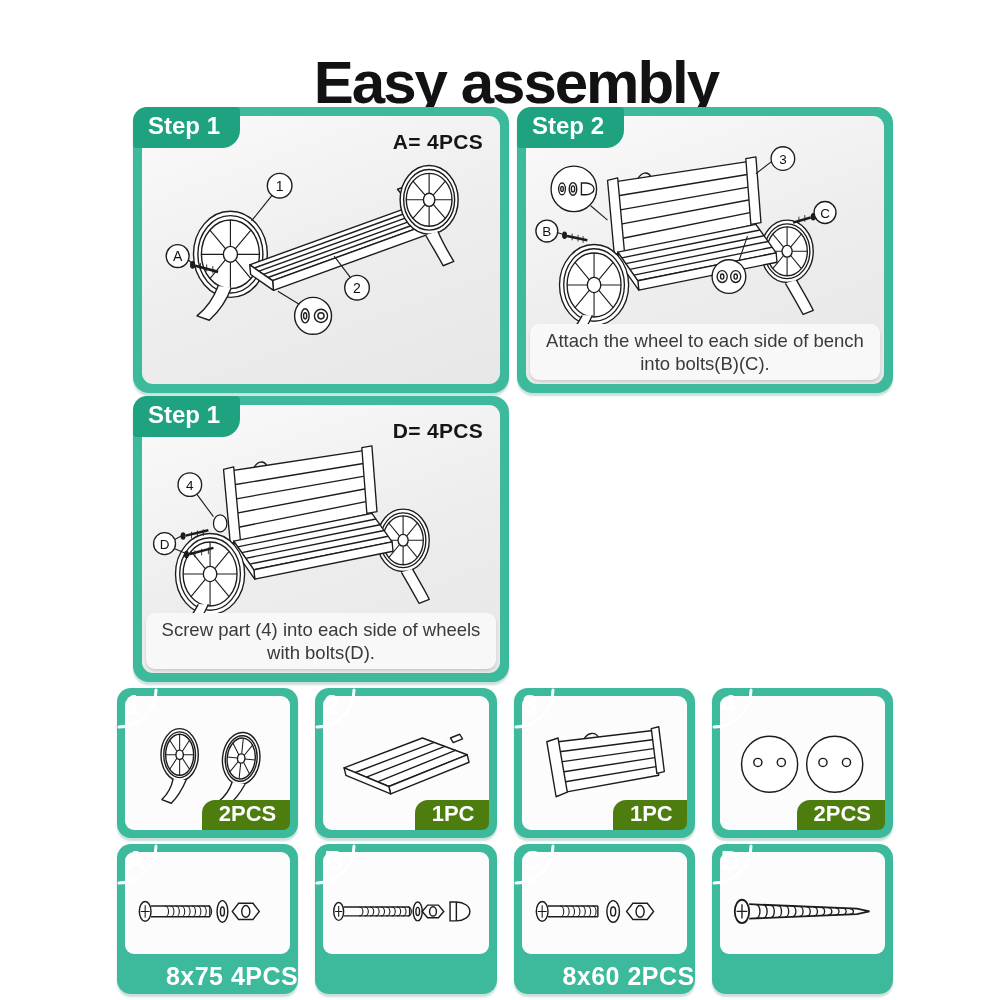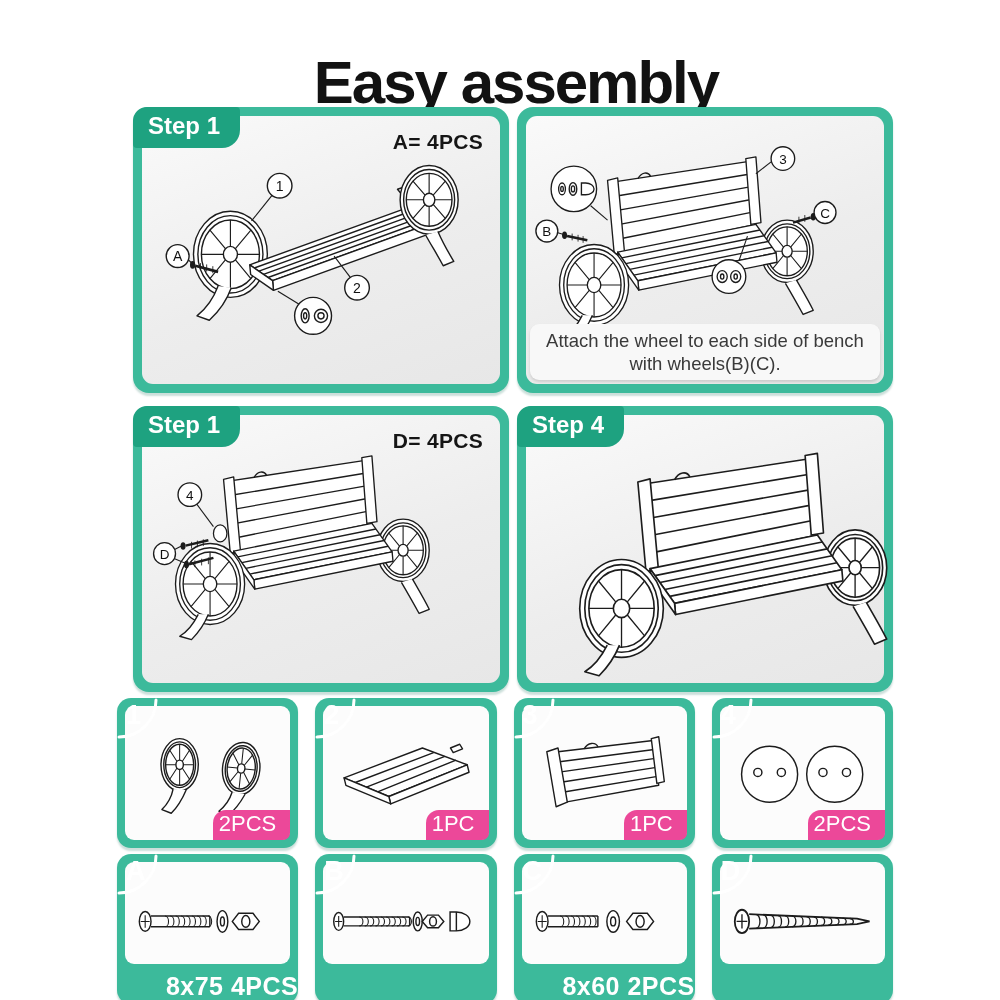--- a/index.html
+++ b/index.html
@@ -1,21 +1,21 @@
 <!DOCTYPE html>
 <html><head>
 <meta charset="utf-8">
 <style>
   html,body{margin:0;padding:0;background:#ffffff;}
   .page{position:relative;width:1000px;height:1000px;background:#fff;overflow:hidden;
         font-family:"Liberation Sans","DejaVu Sans",sans-serif;}
   .title{position:absolute;top:32px;left:0;width:100%;text-align:center;
          font-size:60px;font-weight:800;letter-spacing:-2px;color:#121212;margin:16px;}
   .content{position:absolute;left:117px;top:107px;width:776px;}
-  .steps-grid{display:grid;grid-template-columns:1fr 1fr;gap:13px 8px;padding-left:16px;}
+  .steps-grid{display:grid;grid-template-columns:1fr 1fr;gap:3px 8px;padding-left:16px;}
   .step{position:relative;height:286px;background:#3cba9b;border-radius:16px;
         box-shadow:0 3px 2px rgba(20,110,88,.22);}
   .step-inner{position:absolute;inset:9px;border-radius:11px;
         background:linear-gradient(160deg,#fafafa 0%,#ededed 55%,#e7e7e7 100%);}
   .step-tab{position:absolute;left:0;top:0;z-index:3;background:#1ea280;color:#fff;
         font-size:24px;font-weight:bold;padding:5px 20px 8px 15px;
         border-radius:14px 4px 18px 4px;}
   .pcs-note{position:absolute;right:17px;top:12px;z-index:3;text-align:left;
         font-size:21px;font-weight:600;color:#151515;line-height:1.3;letter-spacing:.3px;}
   .caption{position:absolute;left:4px;right:4px;bottom:4px;z-index:2;background:#f8f8f8;
@@ -24,22 +24,22 @@
         box-shadow:0 2px 3px rgba(0,0,0,.13);padding:5px 12px;}
   .illus{position:absolute;left:4px;right:4px;top:24px;height:204px;z-index:1;}
   .illus4{position:absolute;left:4px;right:4px;top:14px;height:250px;z-index:1;}
   .parts-grid{display:grid;grid-template-columns:repeat(4,1fr);gap:17px;margin-top:6px;}
   .part,.hw{position:relative;height:150px;background:#3cba9b;border-radius:14px;
         box-shadow:0 3px 2px rgba(20,110,88,.22);}
   .part-inner{position:absolute;inset:8px;background:#fcfcfc;border-radius:9px;}
   .hw-inner{position:absolute;left:8px;right:8px;top:8px;bottom:40px;background:#fcfcfc;border-radius:9px;}
   .badge{position:absolute;left:9px;top:2px;z-index:4;color:#fff;font-weight:bold;font-size:27px;}
   .badge-arc{position:absolute;left:0;top:0;z-index:3;}
-  .qty-tab{position:absolute;right:8px;bottom:8px;z-index:3;background:#ec4899;color:#fff;
-        font-weight:normal;font-size:22px;padding:1px 14px 3px 6px;border-radius:13px 0 7px 0;}
+  .qty-tab{position:absolute;right:8px;bottom:8px;z-index:3;background:#4d7c0f;color:#fff;
+        font-weight:bold;font-size:22px;padding:1px 14px 3px 17px;border-radius:13px 0 7px 0;}
   .hw-size{position:absolute;left:0;right:0;bottom:3px;z-index:3;text-align:right;color:#fff;
         font-weight:bold;font-size:25px;letter-spacing:.5px;}
   .part-illus{position:absolute;left:8px;right:8px;top:14px;bottom:32px;}
   .hw-illus{position:absolute;left:4px;right:4px;top:10px;bottom:4px;}
   svg text.co{font-family:"Liberation Sans","DejaVu Sans",sans-serif;font-size:16px;fill:#111;}
   .hidden-defs{position:absolute;width:0;height:0;overflow:hidden;}
 </style>
 </head>
 <body>
 
@@ -157,20 +157,21 @@
                 <circle cx="199" cy="200" r="3.5"></circle>
             </g>
             <text class="co" x="152" y="58" text-anchor="middle">1</text>
             <text class="co" x="240" y="174" text-anchor="middle">2</text>
             <text class="co" x="36" y="138" text-anchor="middle">A</text>
           </svg>
         </div>
       </section>
 
       <section class="step">
+        <div class="step-tab">Step 2</div>
         <div class="step-inner">
           <svg class="illus" viewBox="0 0 368 242" preserveAspectRatio="xMidYMid meet">
             <use href="#bench-full"></use>
             <g stroke="#1c1c1c" fill="none" stroke-width="1.3">
               <path d="M286,26 L268,40"></path>
                 <path d="M33,110 L40,112"></path>
               <path d="M72,78 L92,95"></path>
                 <path d="M248,143 L258,114"></path>
             </g>
             <g fill="#1c1c1c" stroke="none">
@@ -194,21 +195,21 @@
               <circle cx="236" cy="162" r="20"></circle>
               <ellipse cx="228" cy="162" rx="6" ry="7"></ellipse>
                 <ellipse cx="228" cy="162" rx="2" ry="3"></ellipse>
               <ellipse cx="244" cy="162" rx="6" ry="7"></ellipse>
                 <ellipse cx="244" cy="162" rx="2" ry="3"></ellipse>
             </g>
             <text class="co" x="300" y="28" text-anchor="middle">3</text>
             <text class="co" x="20" y="114" text-anchor="middle">B</text>
             <text class="co" x="350" y="92" text-anchor="middle">C</text>
           </svg>
-          <div class="caption">Attach the wheel to each side of bench with wheels(B)(C).</div>
+          <div class="caption">Attach the wheel to each side of bench into bolts(B)(C).</div>
         </div>
       </section>
 
       <section class="step">
         <div class="step-tab">Step 1</div>
         <div class="step-inner">
           <div class="pcs-note">
             <div>D= 4PCS</div>
           </div>
           <svg class="illus" viewBox="0 0 368 242" preserveAspectRatio="xMidYMid meet">
@@ -229,33 +230,24 @@
             <path d="M54,122 L54,130 M61,120.5 L61,128.5 M68,119 L68,127" stroke="#1c1c1c" stroke-width="1" fill="none"></path>
             <path d="M51,148.5 L80,141" stroke="#1c1c1c" stroke-width="3" fill="none"></path>
             <path d="M58,144 L58,152 M66,142 L66,150 M74,140.5 L74,148.5" stroke="#1c1c1c" stroke-width="1" fill="none"></path>
             <g fill="#fff" stroke="#1c1c1c" stroke-width="1.6">
               <circle cx="52" cy="66" r="14"></circle>
               <circle cx="22" cy="136" r="13"></circle>
             </g>
             <text class="co" x="52" y="72" text-anchor="middle">4</text>
             <text class="co" x="22" y="142" text-anchor="middle">D</text>
           </svg>
-        </div>
-      </section>
-
-      <section class="step">
-        <div class="step-tab">Step 4</div>
-        <div class="step-inner">
-          <svg class="illus4" viewBox="0 0 368 250" preserveAspectRatio="xMidYMid meet">
-            <g transform="translate(14,4) scale(1.02)">
-                <use href="#bench-full"></use>
-              </g>
-          </svg>
-        </div>
-      </section>
+          <div class="caption">Screw part (4) into each side of wheels with bolts(D).</div>
+        </div>
+      </section>
+
     </div>
 
     <div class="parts-grid">
 
       <section class="part">
         <svg class="badge-arc" width="42" height="42">
             <path d="M39,2 A37,37 0 0 1 2,39" fill="none" stroke="#fff" stroke-width="3" stroke-linecap="round"></path>
           </svg>
         <div class="badge">1</div>
         <div class="part-inner">

